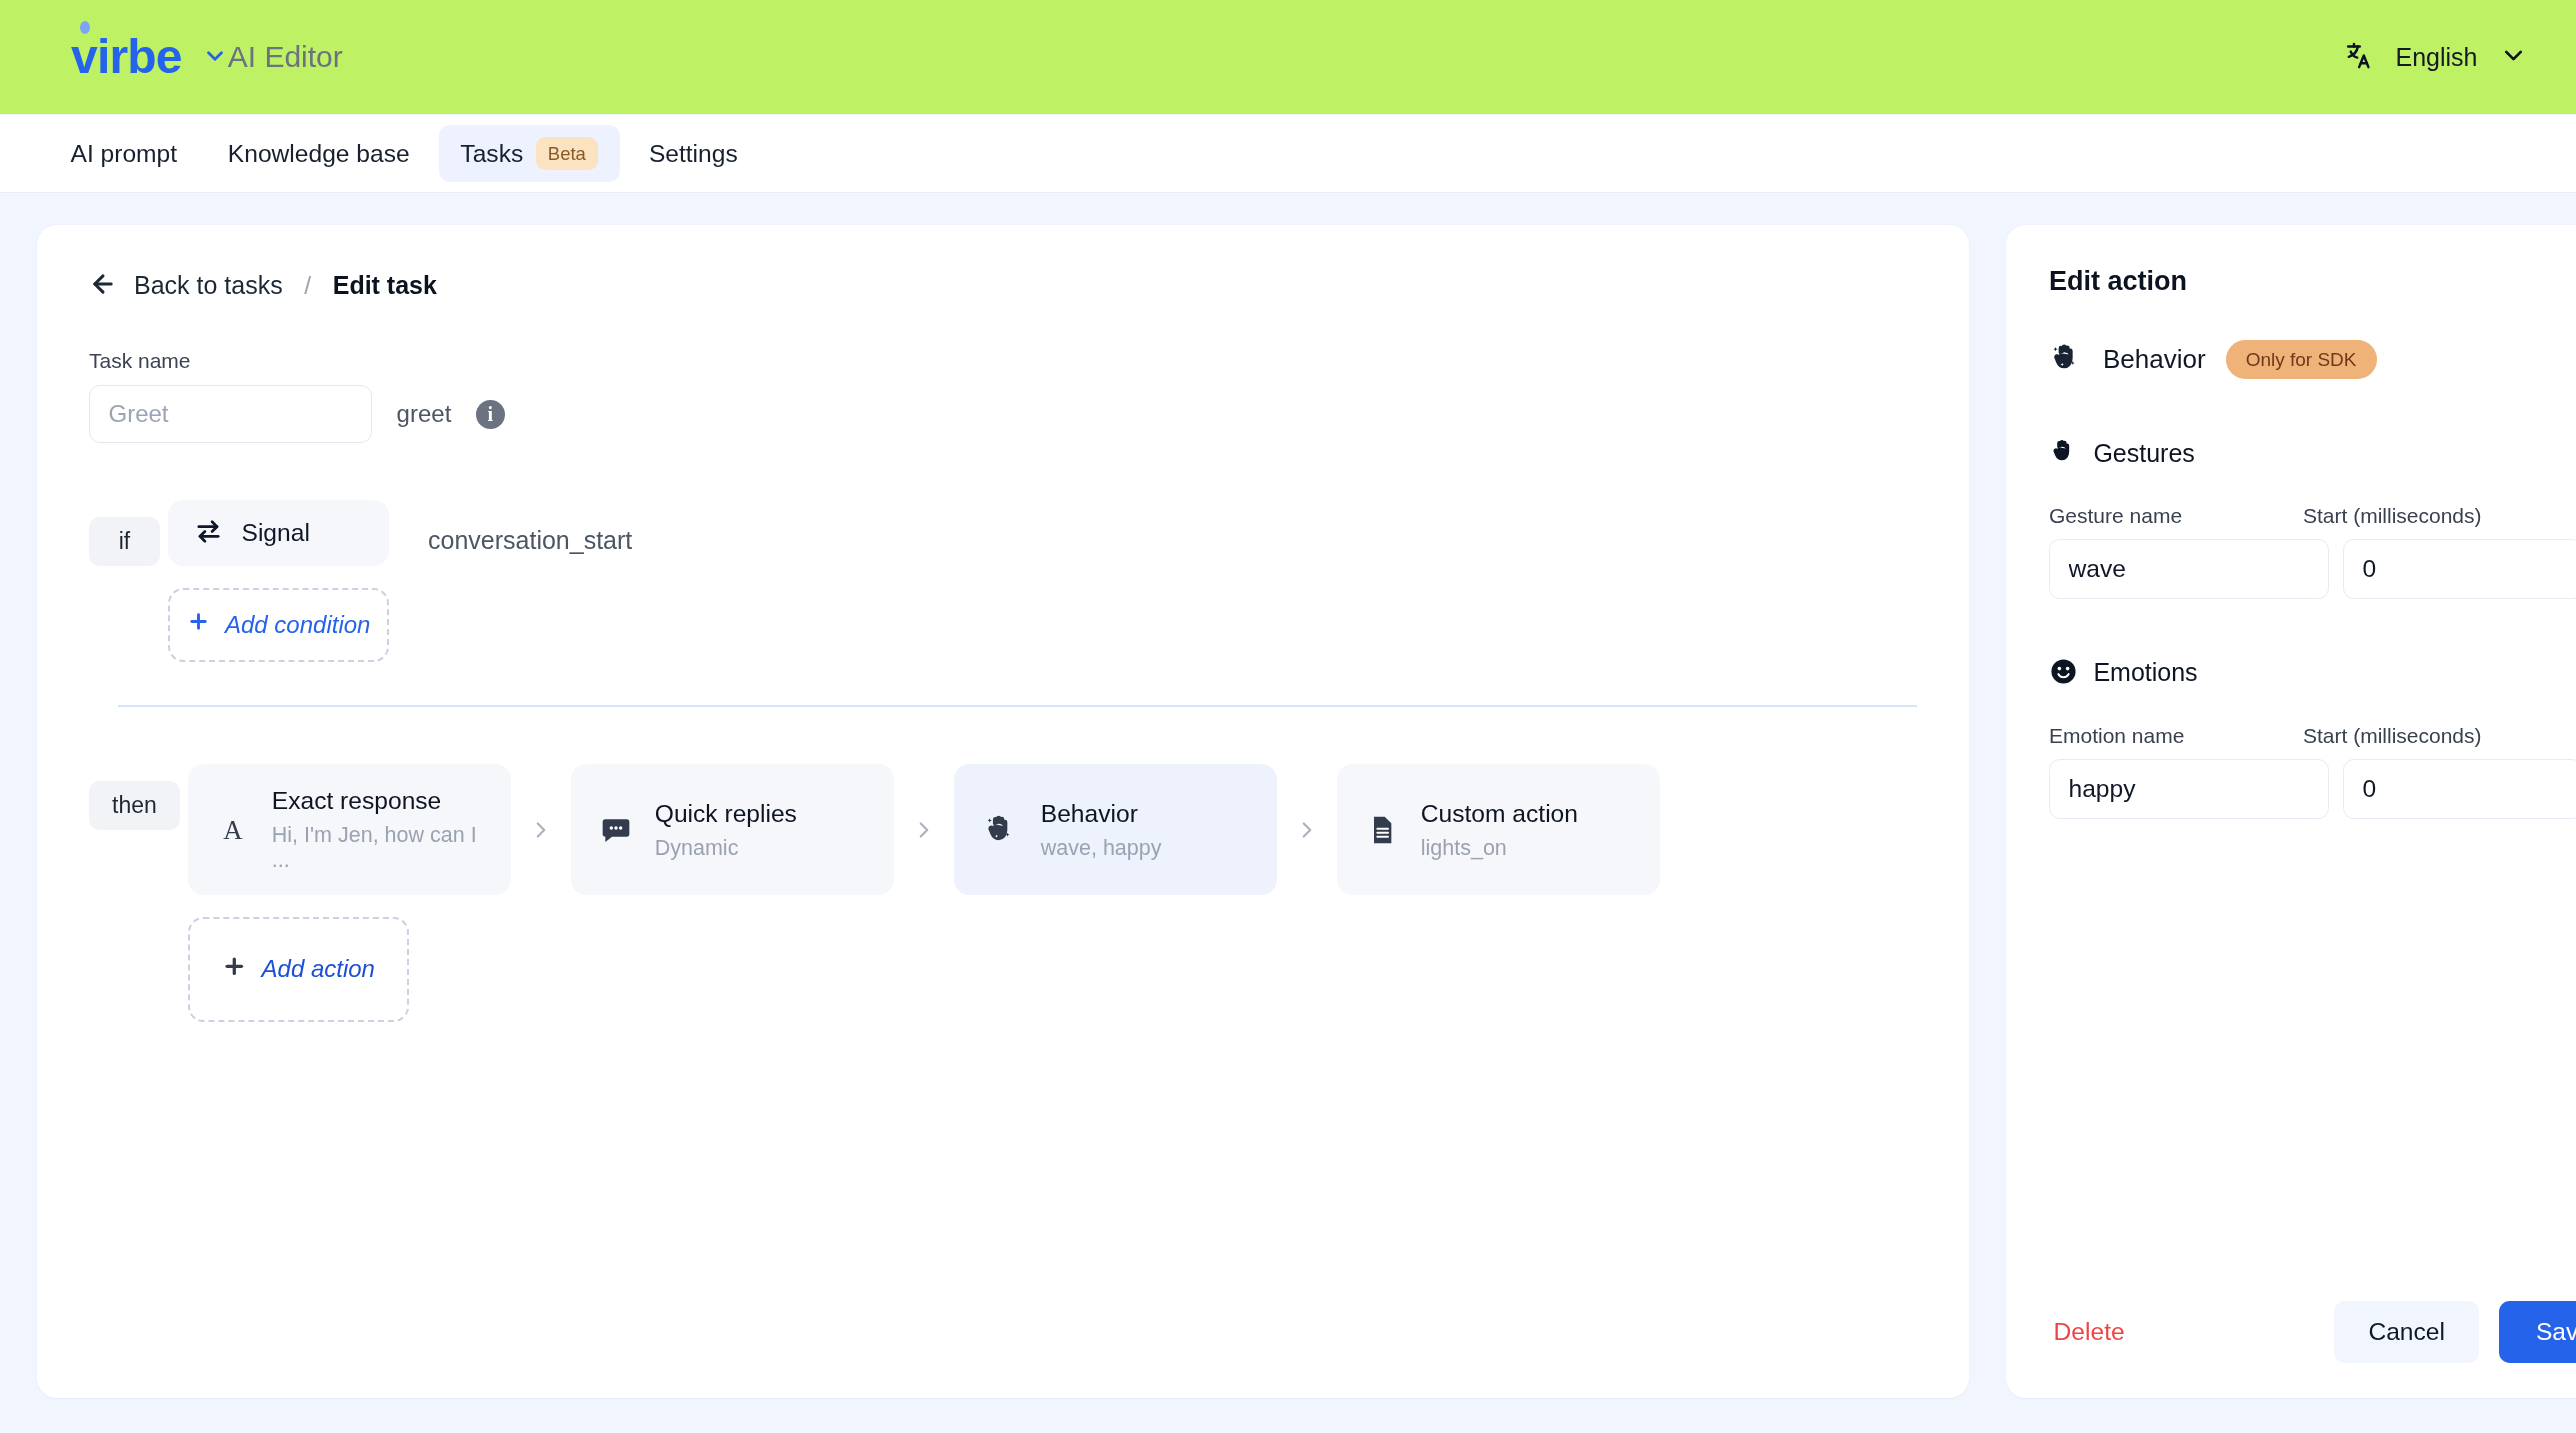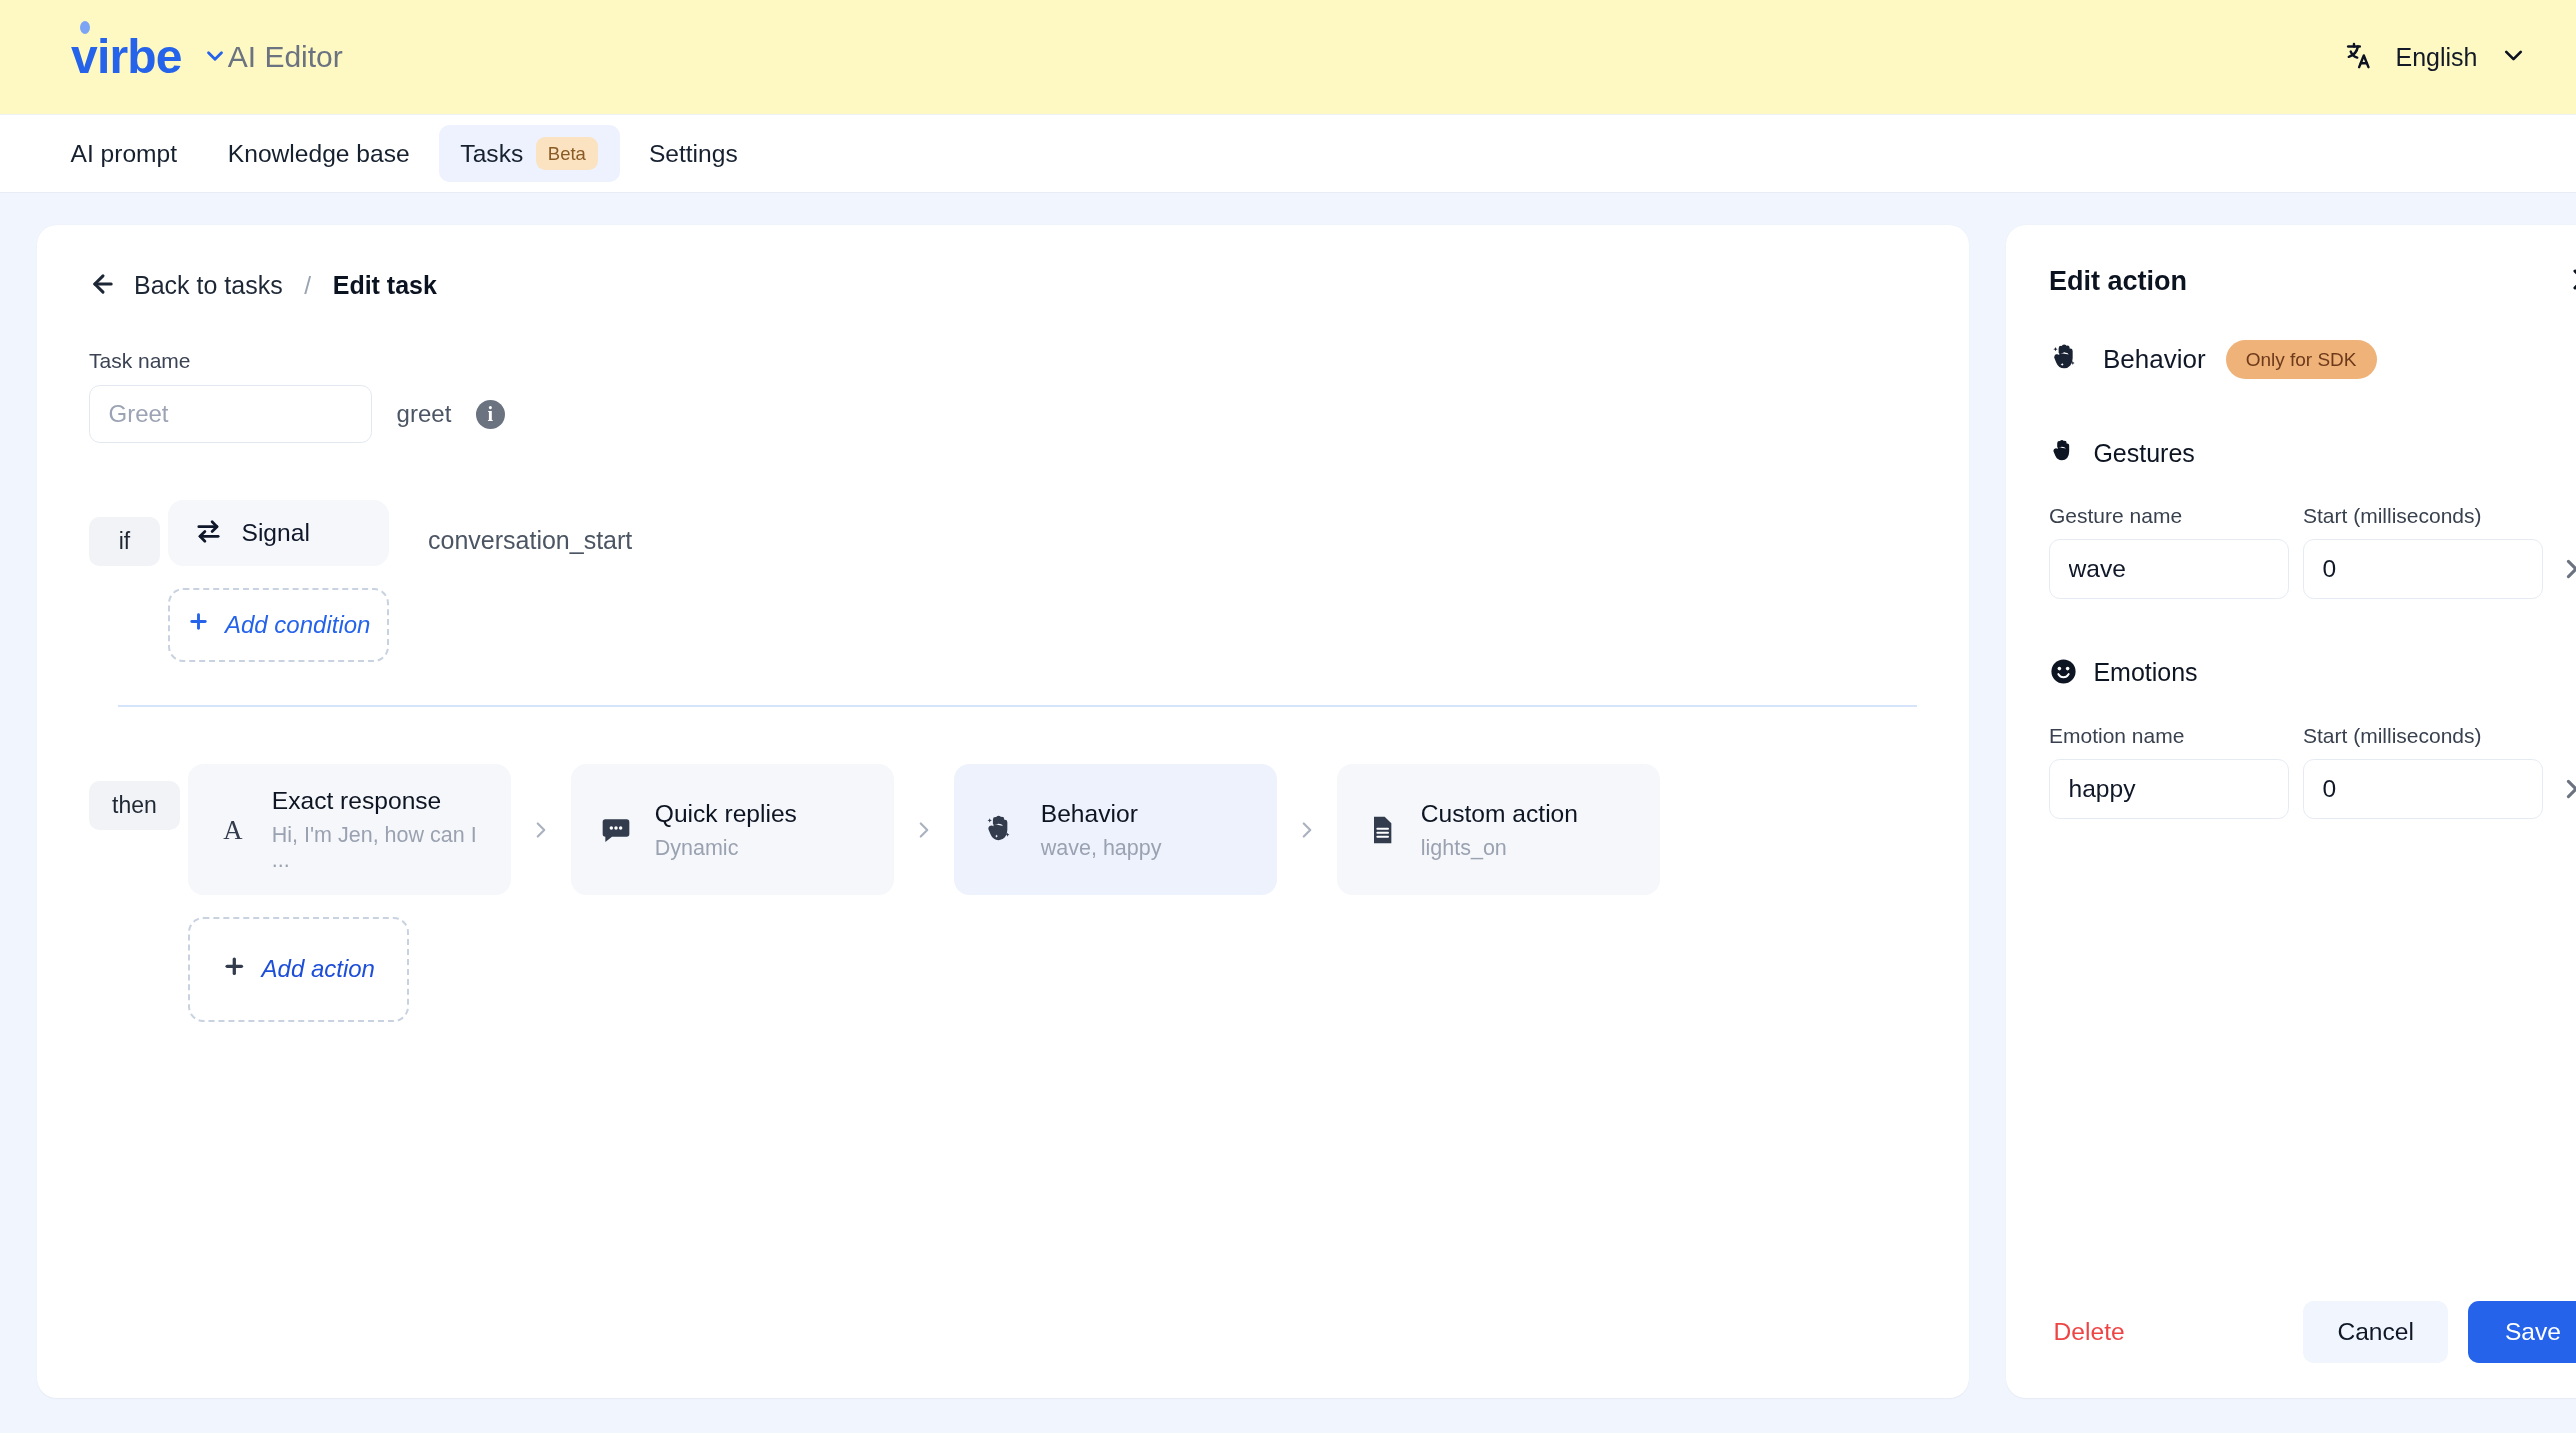--- a/index.html
+++ b/index.html
@@ -6,21 +6,21 @@
   html, body {
     width: 2576px; height: 1433px;
     font-family: "Liberation Sans", sans-serif;
     background: #ffffff;
     overflow: hidden;
   }
   .app { width: 2576px; height: 1433px; display: flex; flex-direction: column; background:#f1f5fe; }
 
   
   .topbar {
-    height: 115px; background:#fef9c3; display:flex; align-items:center;
+    height: 115px; background:#bef264; display:flex; align-items:center;
     padding: 0 48px 0 71px; border-bottom: 1.5px solid #eef1f6; flex: 0 0 115px;
   }
   .brand-wrap { display:flex; align-items:center; gap: 20px; }
   .logo { display:flex; align-items:flex-end; position:relative; }
   .logo-text {
     font-size: 48px; font-weight: 700; color:#2563eb; letter-spacing:-0.8px;
     font-family:"Liberation Sans", sans-serif; line-height:1;
   }
   .logo-dot {
     position:absolute; width:10px; height:13px; border-radius:50%;
@@ -128,21 +128,21 @@
     background:#efb278; color:#6d3a1b; font-size:19px; font-weight:500;
     padding: 8.5px 20px; border-radius: 77px;
   }
   .sect-head { display:flex; align-items:center; gap: 15.4px; margin-top: 58px; }
   .sect-title { font-size: 25px; color:#0d1422; }
   .pair-labels { display:flex; gap: 0; margin-top: 35px; }
   .pl1 { width: 254px; font-size: 21px; color:#39414f; }
   .pl2 { width: 254px; font-size: 21px; color:#39414f; }
   .pair-inputs { display:flex; align-items:center; gap: 0; margin-top: 10.8px; }
   .in-name {
-    width: 240px; height: 60px; border:1.5px solid #e6ebf3; border-radius:10.8px;
+    width: 280px; height: 60px; border:1.5px solid #e6ebf3; border-radius:10.8px;
     padding: 0 18.5px; font-size: 24.6px; color:#101828; background:#fff;
     font-family:"Liberation Sans", sans-serif;
   }
   .in-start {
     width: 240px; height: 60px; border:1.5px solid #e6ebf3; border-radius:10.8px;
     padding: 0 18.5px; font-size: 24.6px; color:#101828; background:#fff;
     margin-left: 14px; font-family:"Liberation Sans", sans-serif;
   }
   .row-x { margin-left: 20px; display:flex; align-items:center; cursor:pointer; }
   .panel-foot { margin-top: auto; display:flex; align-items:center; }

